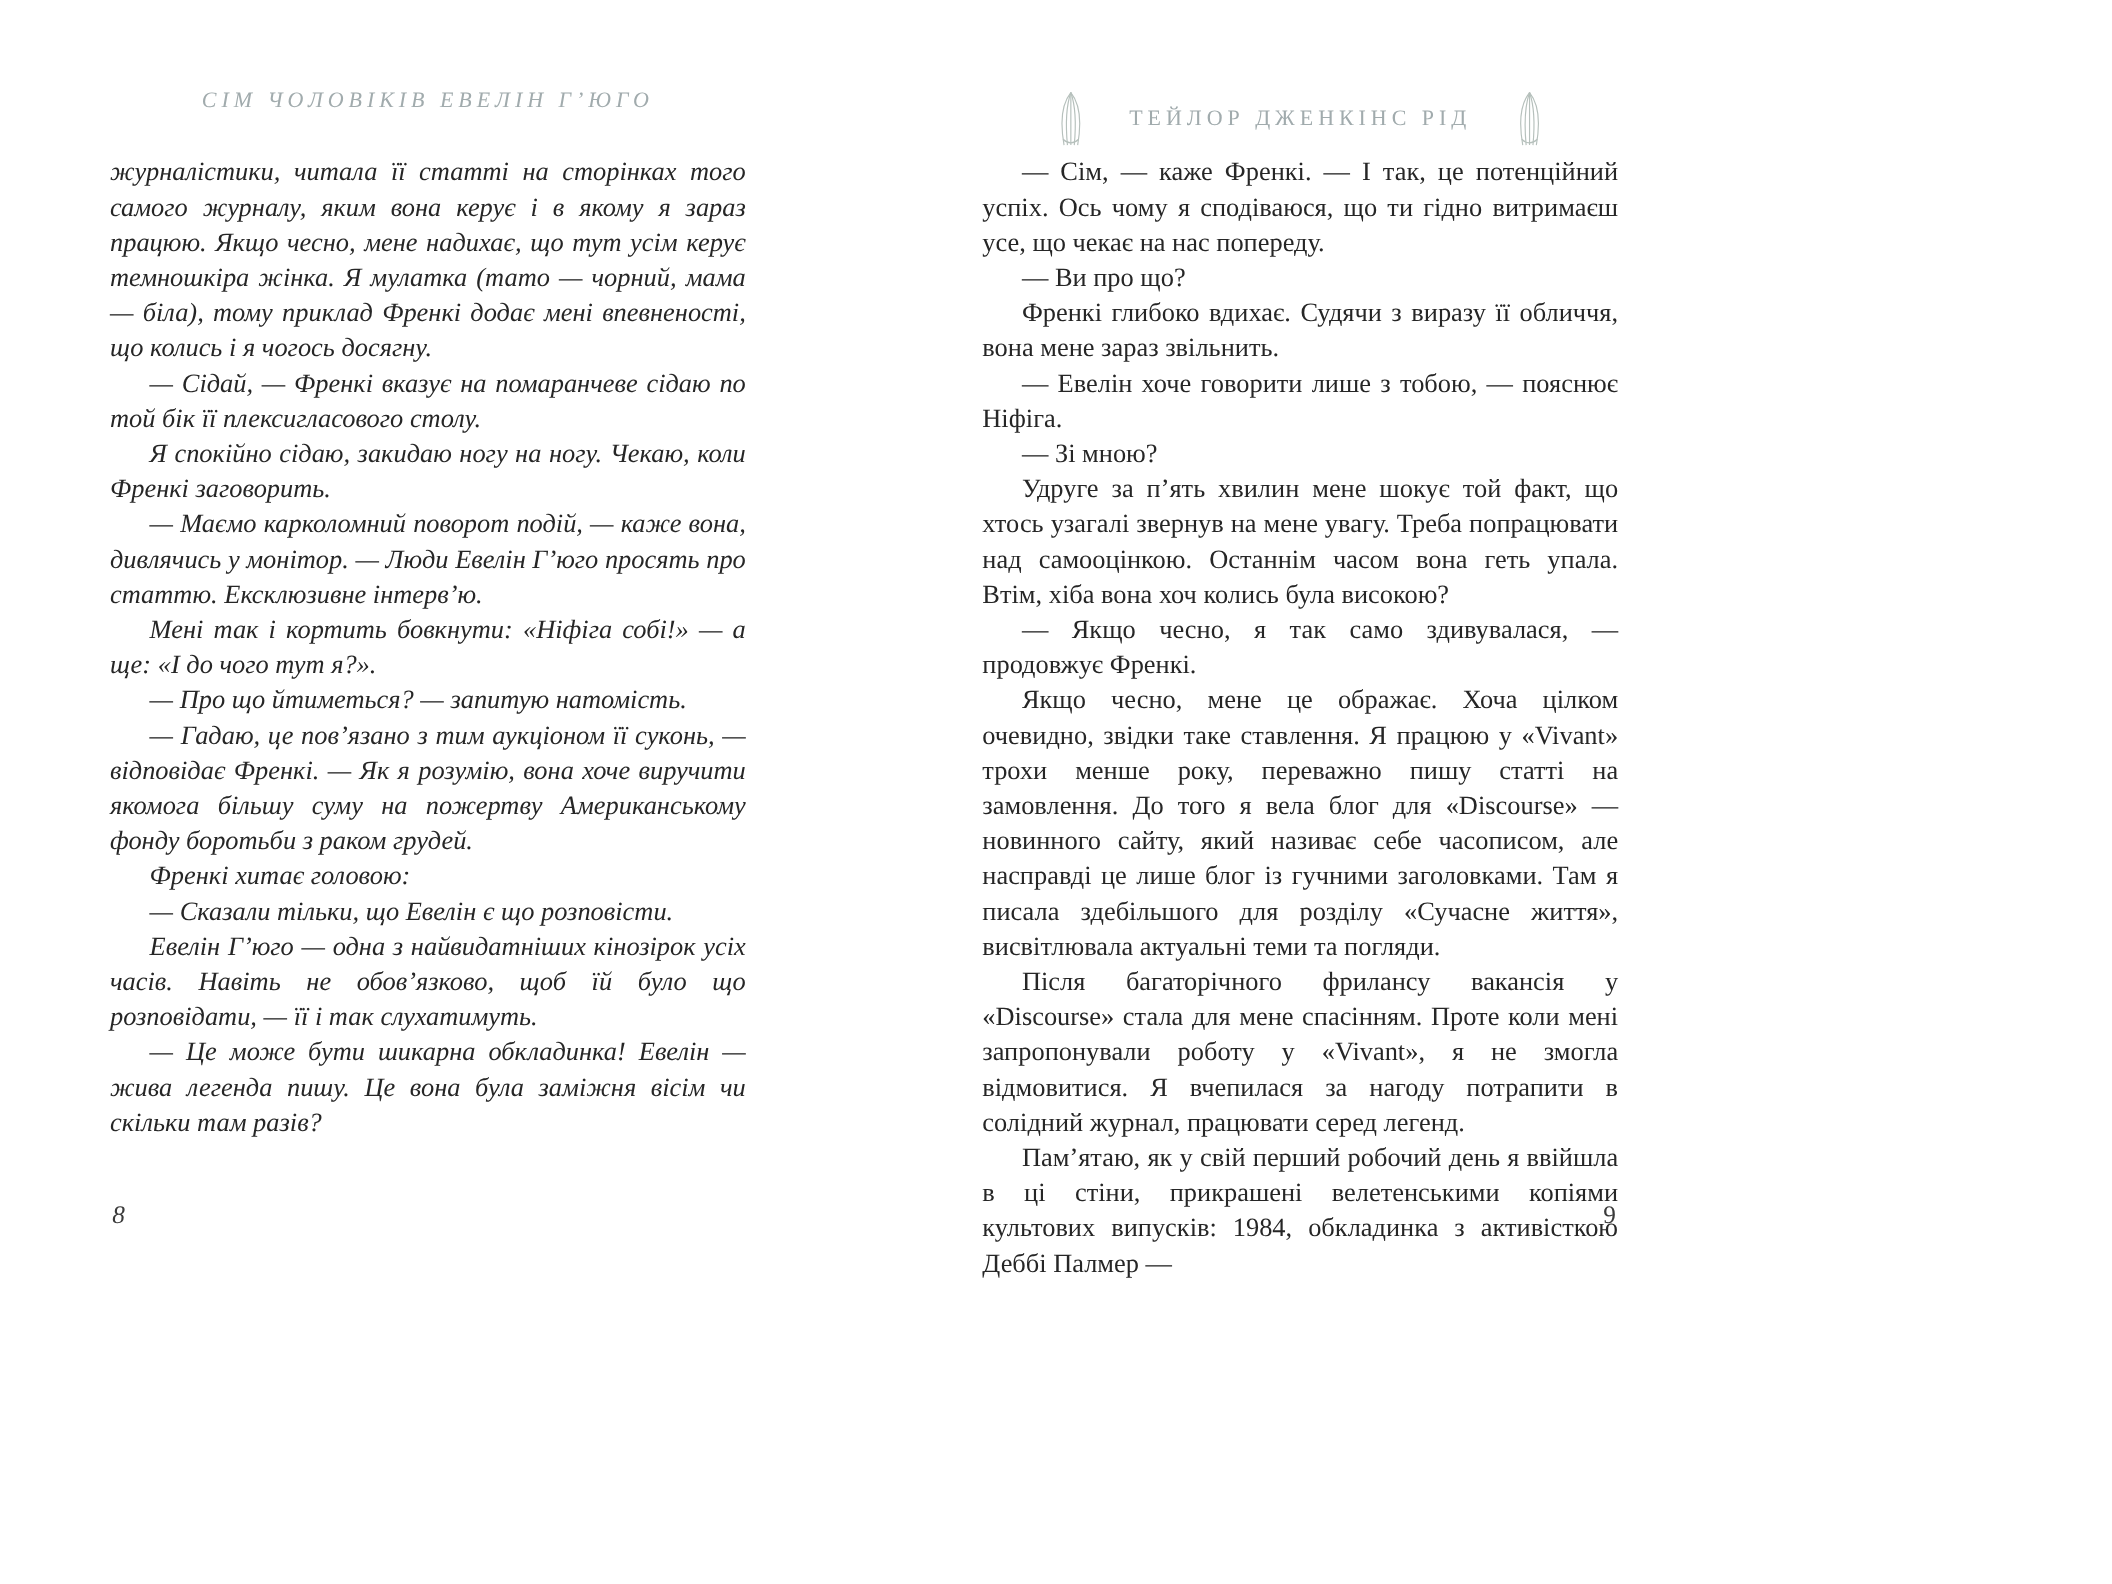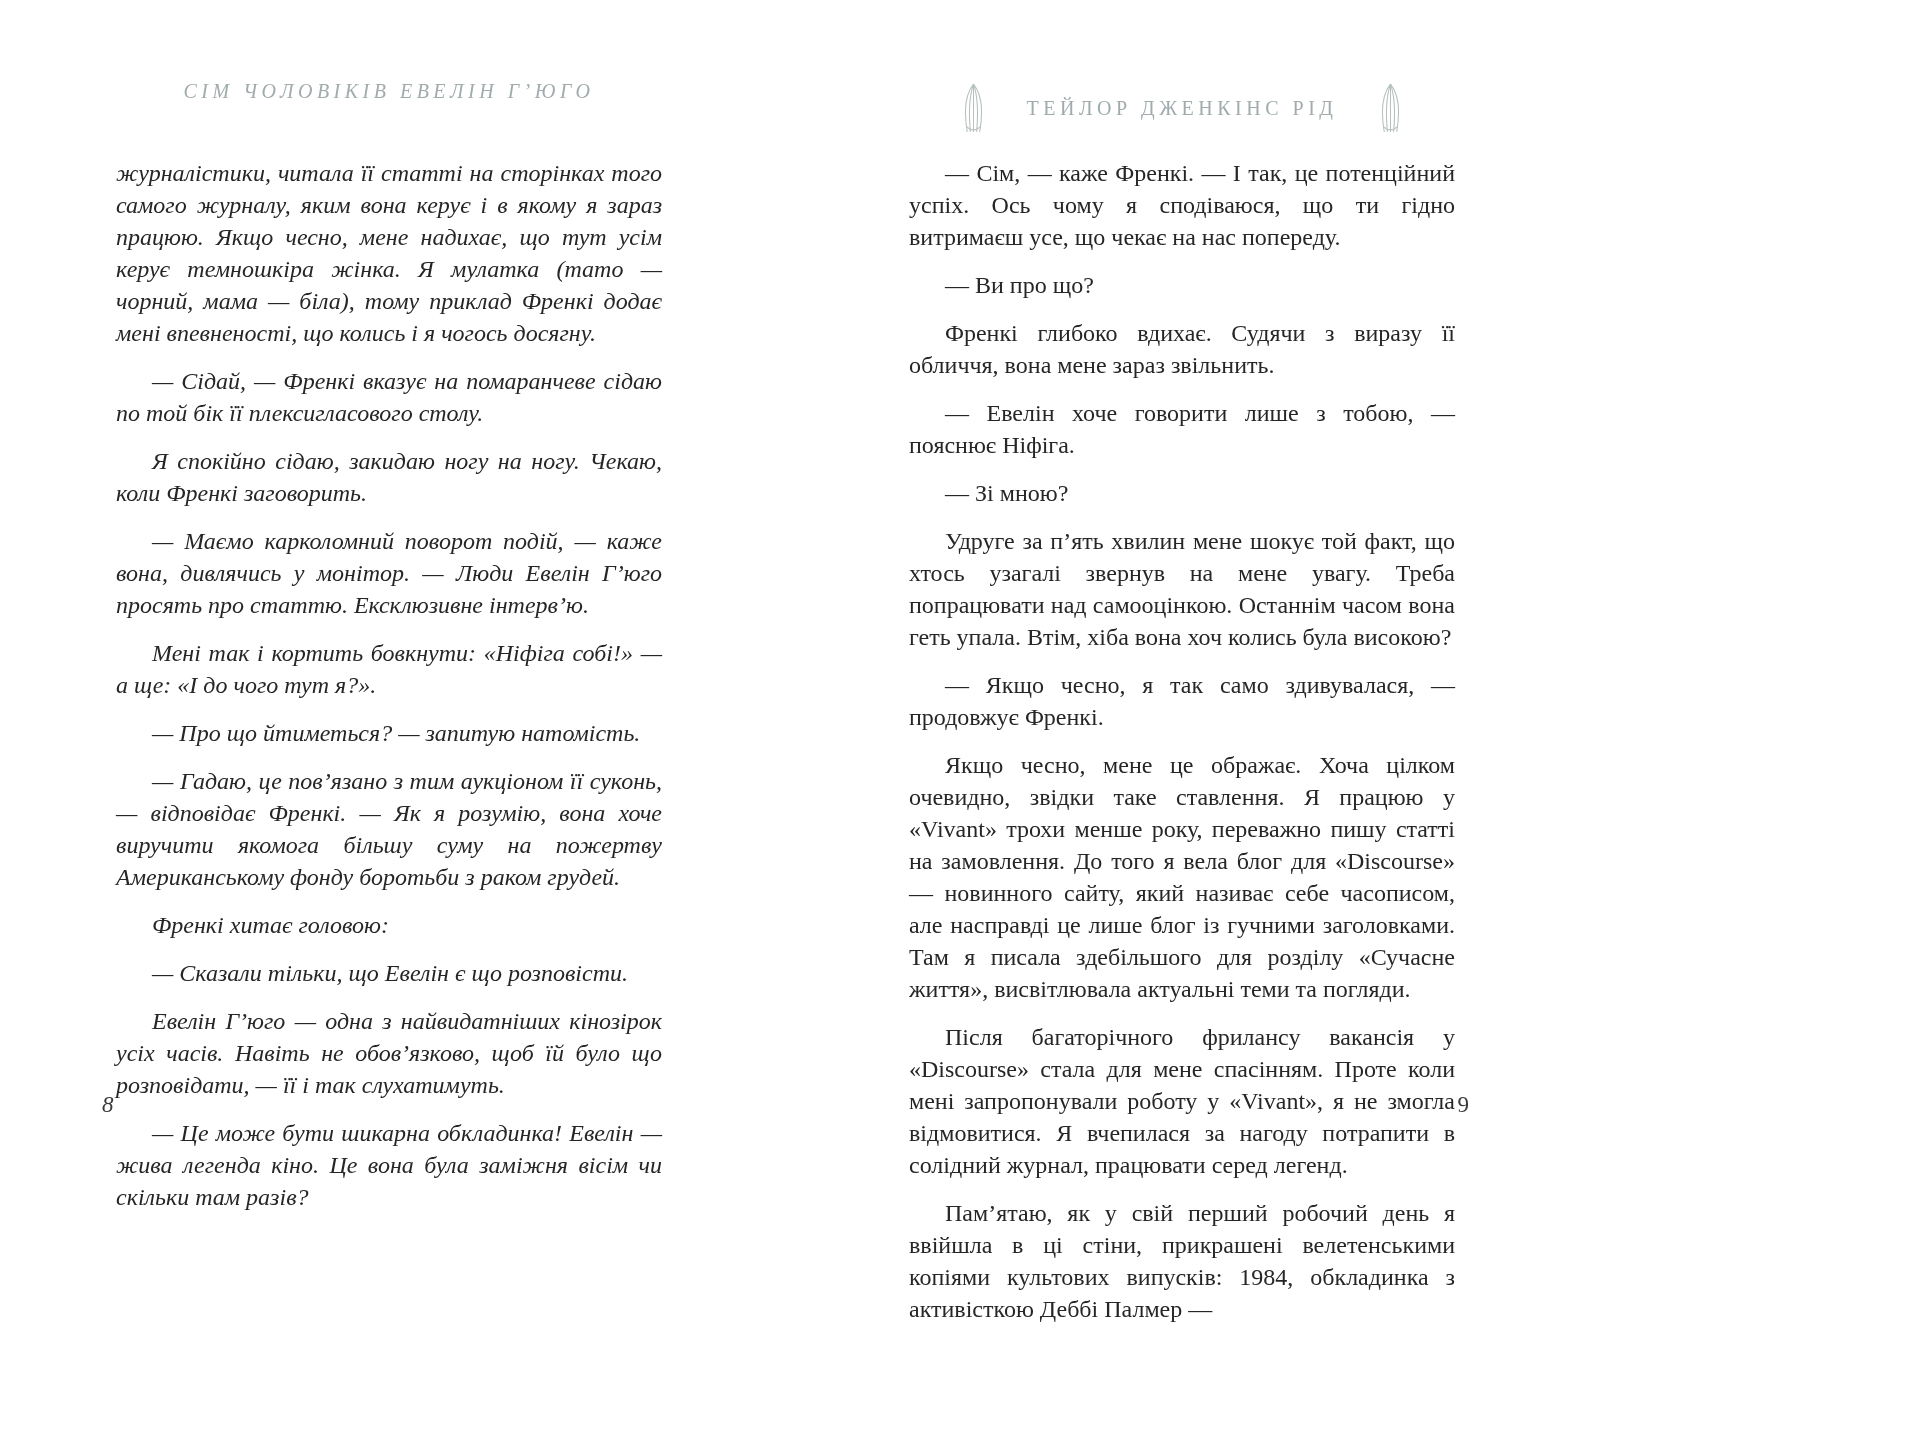--- a/index.html
+++ b/index.html
@@ -40,21 +40,21 @@
   .body-text {
     position: absolute;
     top: 141px;
     left: 0;
     width: 100%;
     font-size: 24px;
     line-height: 32px;
     text-align: justify;
     color: #262626;
   }
-  .body-text p { text-indent: 36px; margin: 16px; }
+  .body-text p { text-indent: 36px; margin: 0; }
   .body-text p.no-indent { text-indent: 0; }
 
   .page-number {
     position: absolute;
     top: 1092px;
     font-size: 23px;
     color: #3a3a3a;
   }
   .page-left  .page-number { left: 2px; }
   .page-right .page-number { right: 2px; }
@@ -73,21 +73,21 @@
       <p class="no-indent">журналістики, читала її статті на сторінках того самого журналу, яким вона керує і в якому я зараз працюю. Якщо чесно, мене надихає, що тут усім керує темношкіра жінка. Я мулатка (тато — чорний, мама — біла), тому приклад Френкі додає мені впевненості, що колись і я чогось досягну.</p>
       <p>— Сідай, — Френкі вказує на помаранчеве сідаю по той бік її плексигласового столу.</p>
       <p>Я спокійно сідаю, закидаю ногу на ногу. Чекаю, коли Френкі заговорить.</p>
       <p>— Маємо карколомний поворот подій, — каже вона, дивлячись у монітор. — Люди Евелін Г’юго просять про статтю. Ексклюзивне інтерв’ю.</p>
       <p>Мені так і кортить бовкнути: «Ніфіга собі!» — а ще: «І до чого тут я?».</p>
       <p>— Про що йтиметься? — запитую натомість.</p>
       <p>— Гадаю, це пов’язано з тим аукціоном її суконь, — відповідає Френкі. — Як я розумію, вона хоче виручити якомога більшу суму на пожертву Американському фонду боротьби з раком грудей.</p>
       <p>Френкі хитає головою:</p>
       <p>— Сказали тільки, що Евелін є що розповісти.</p>
       <p>Евелін Г’юго — одна з найвидатніших кінозірок усіх часів. Навіть не обов’язково, щоб їй було що розповідати, — її і так слухатимуть.</p>
-      <p>— Це може бути шикарна обкладинка! Евелін — жива легенда кіно. Це вона була заміжня вісім чи скільки там разів?</p>
+      <p>— Це може бути шикарна обкладинка! Евелін — жива легенда пишу. Це вона була заміжня вісім чи скільки там разів?</p>
     </div>
 
     <div class="page-number">8</div>
   </section>
 
   <section class="page page-right">
     <header class="running-header">
       <svg class="ornament" viewBox="0 0 26 60" aria-hidden="true">
         <g fill="none" stroke="currentColor" stroke-width="1.2">
           <path d="M13 3 C 4 14, 2 34, 6 57"></path>

